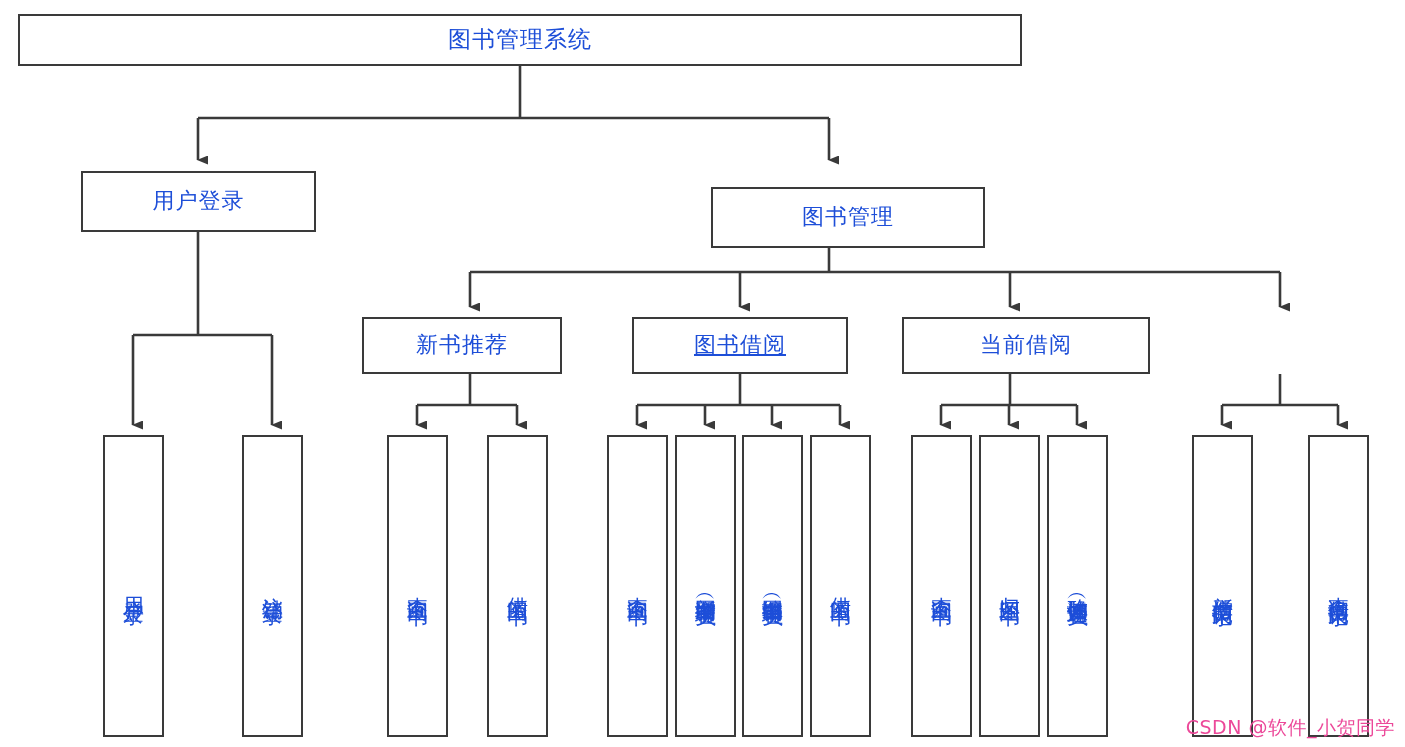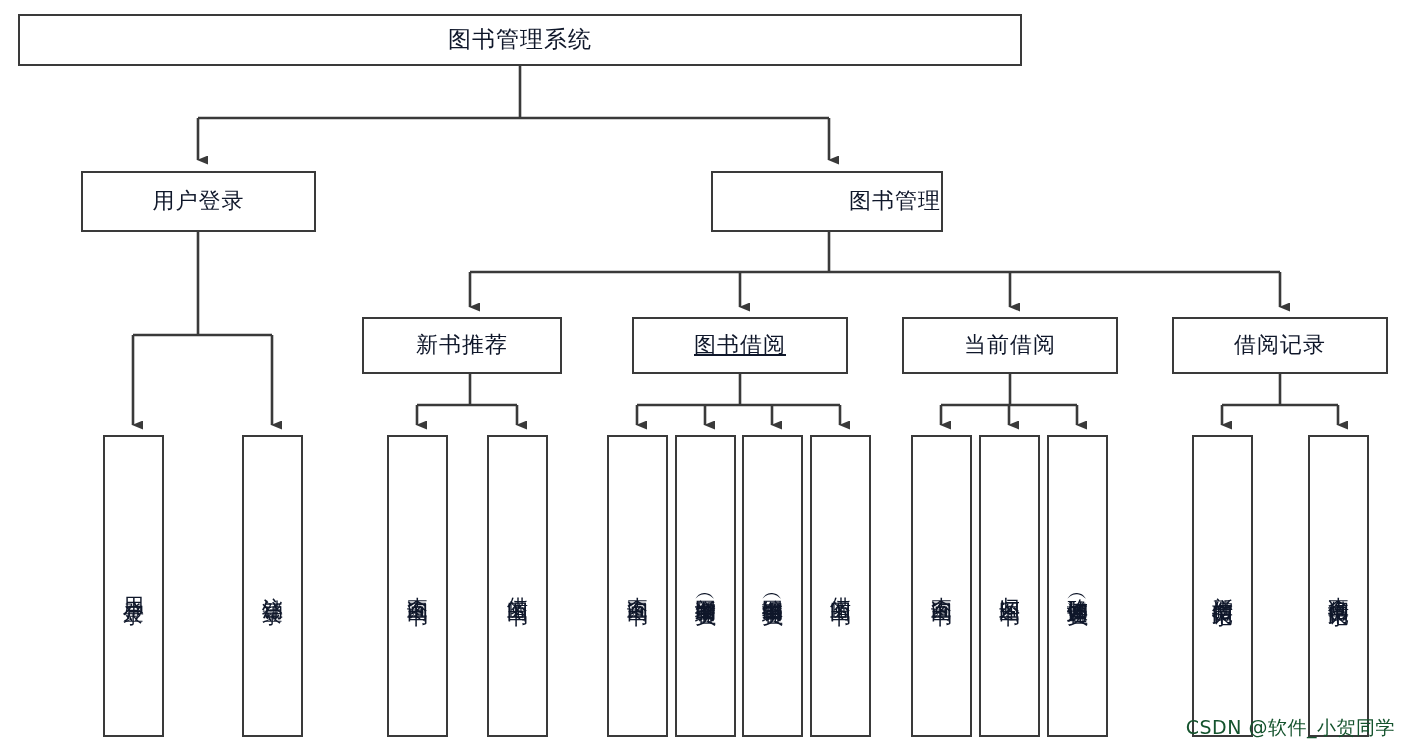--- a/index.html
+++ b/index.html
@@ -21,21 +21,21 @@
     pointer-events:none;
   }
   .node{
     position:absolute;
     box-sizing:border-box;
     background:#ffffff;
     border:2.5px solid #3a3a3a;
     display:flex;
     align-items:center;
     justify-content:center;
-    color:#0f172a;
+    color:#1d4ed8;
   }
   .node.horizontal{
     font-size:22px;
     letter-spacing:1px;
     line-height:1.1;
     white-space:nowrap;
   }
   .node.vertical{
     writing-mode:vertical-rl;
     text-orientation:upright;
@@ -51,21 +51,21 @@
     text-align:center;
   }
   .node.title{
     font-size:23px;
   }
   .watermark{
     position:absolute;
     right:10px;
     bottom:6px;
     font-size:19px;
-    color:#14532d;
+    color:#ec4899;
     letter-spacing:0.5px;
     white-space:nowrap;
     font-family:"DejaVu Sans","Liberation Sans",sans-serif;
   }
 </style>
 </head>
 <body>
 
 <div id="diagram-root">
 
@@ -119,35 +119,32 @@
     </g>
   </svg>
 
   <div class="node horizontal title" style="left:18px;top:14px;width:1004px;height:52px;">
     <span>图书管理系统</span>
   </div>
 
   <div class="node horizontal" style="left:81px;top:171px;width:235px;height:61px;">
     <span>用户登录</span>
   </div>
-  <div class="node horizontal" style="left:711px;top:171px;width:232px;height:61px;justify-content:flex-end;">
+  <div class="node horizontal" style="left:711px;top:187px;width:274px;height:61px;">
     <span>图书管理</span>
   </div>
 
   <div class="node horizontal" style="left:362px;top:317px;width:200px;height:57px;">
     <span>新书推荐</span>
   </div>
   <div class="node horizontal" style="left:632px;top:317px;width:216px;height:57px;text-decoration:underline;">
     <span>图书借阅</span>
   </div>
-  <div class="node horizontal" style="left:902px;top:317px;width:216px;height:57px;">
+  <div class="node horizontal" style="left:902px;top:317px;width:248px;height:57px;">
     <span>当前借阅</span>
-  </div>
-  <div class="node horizontal" style="left:1172px;top:317px;width:216px;height:57px;">
-    <span>借阅记录</span>
   </div>
 
   <div class="node vertical" style="left:103px;top:435px;width:61px;height:302px;">
     <span class="vlabel">用户登录</span>
   </div>
   <div class="node vertical" style="left:242px;top:435px;width:61px;height:302px;">
     <span class="vlabel">注销登录</span>
   </div>
 
   <div class="node vertical" style="left:387px;top:435px;width:61px;height:302px;">

